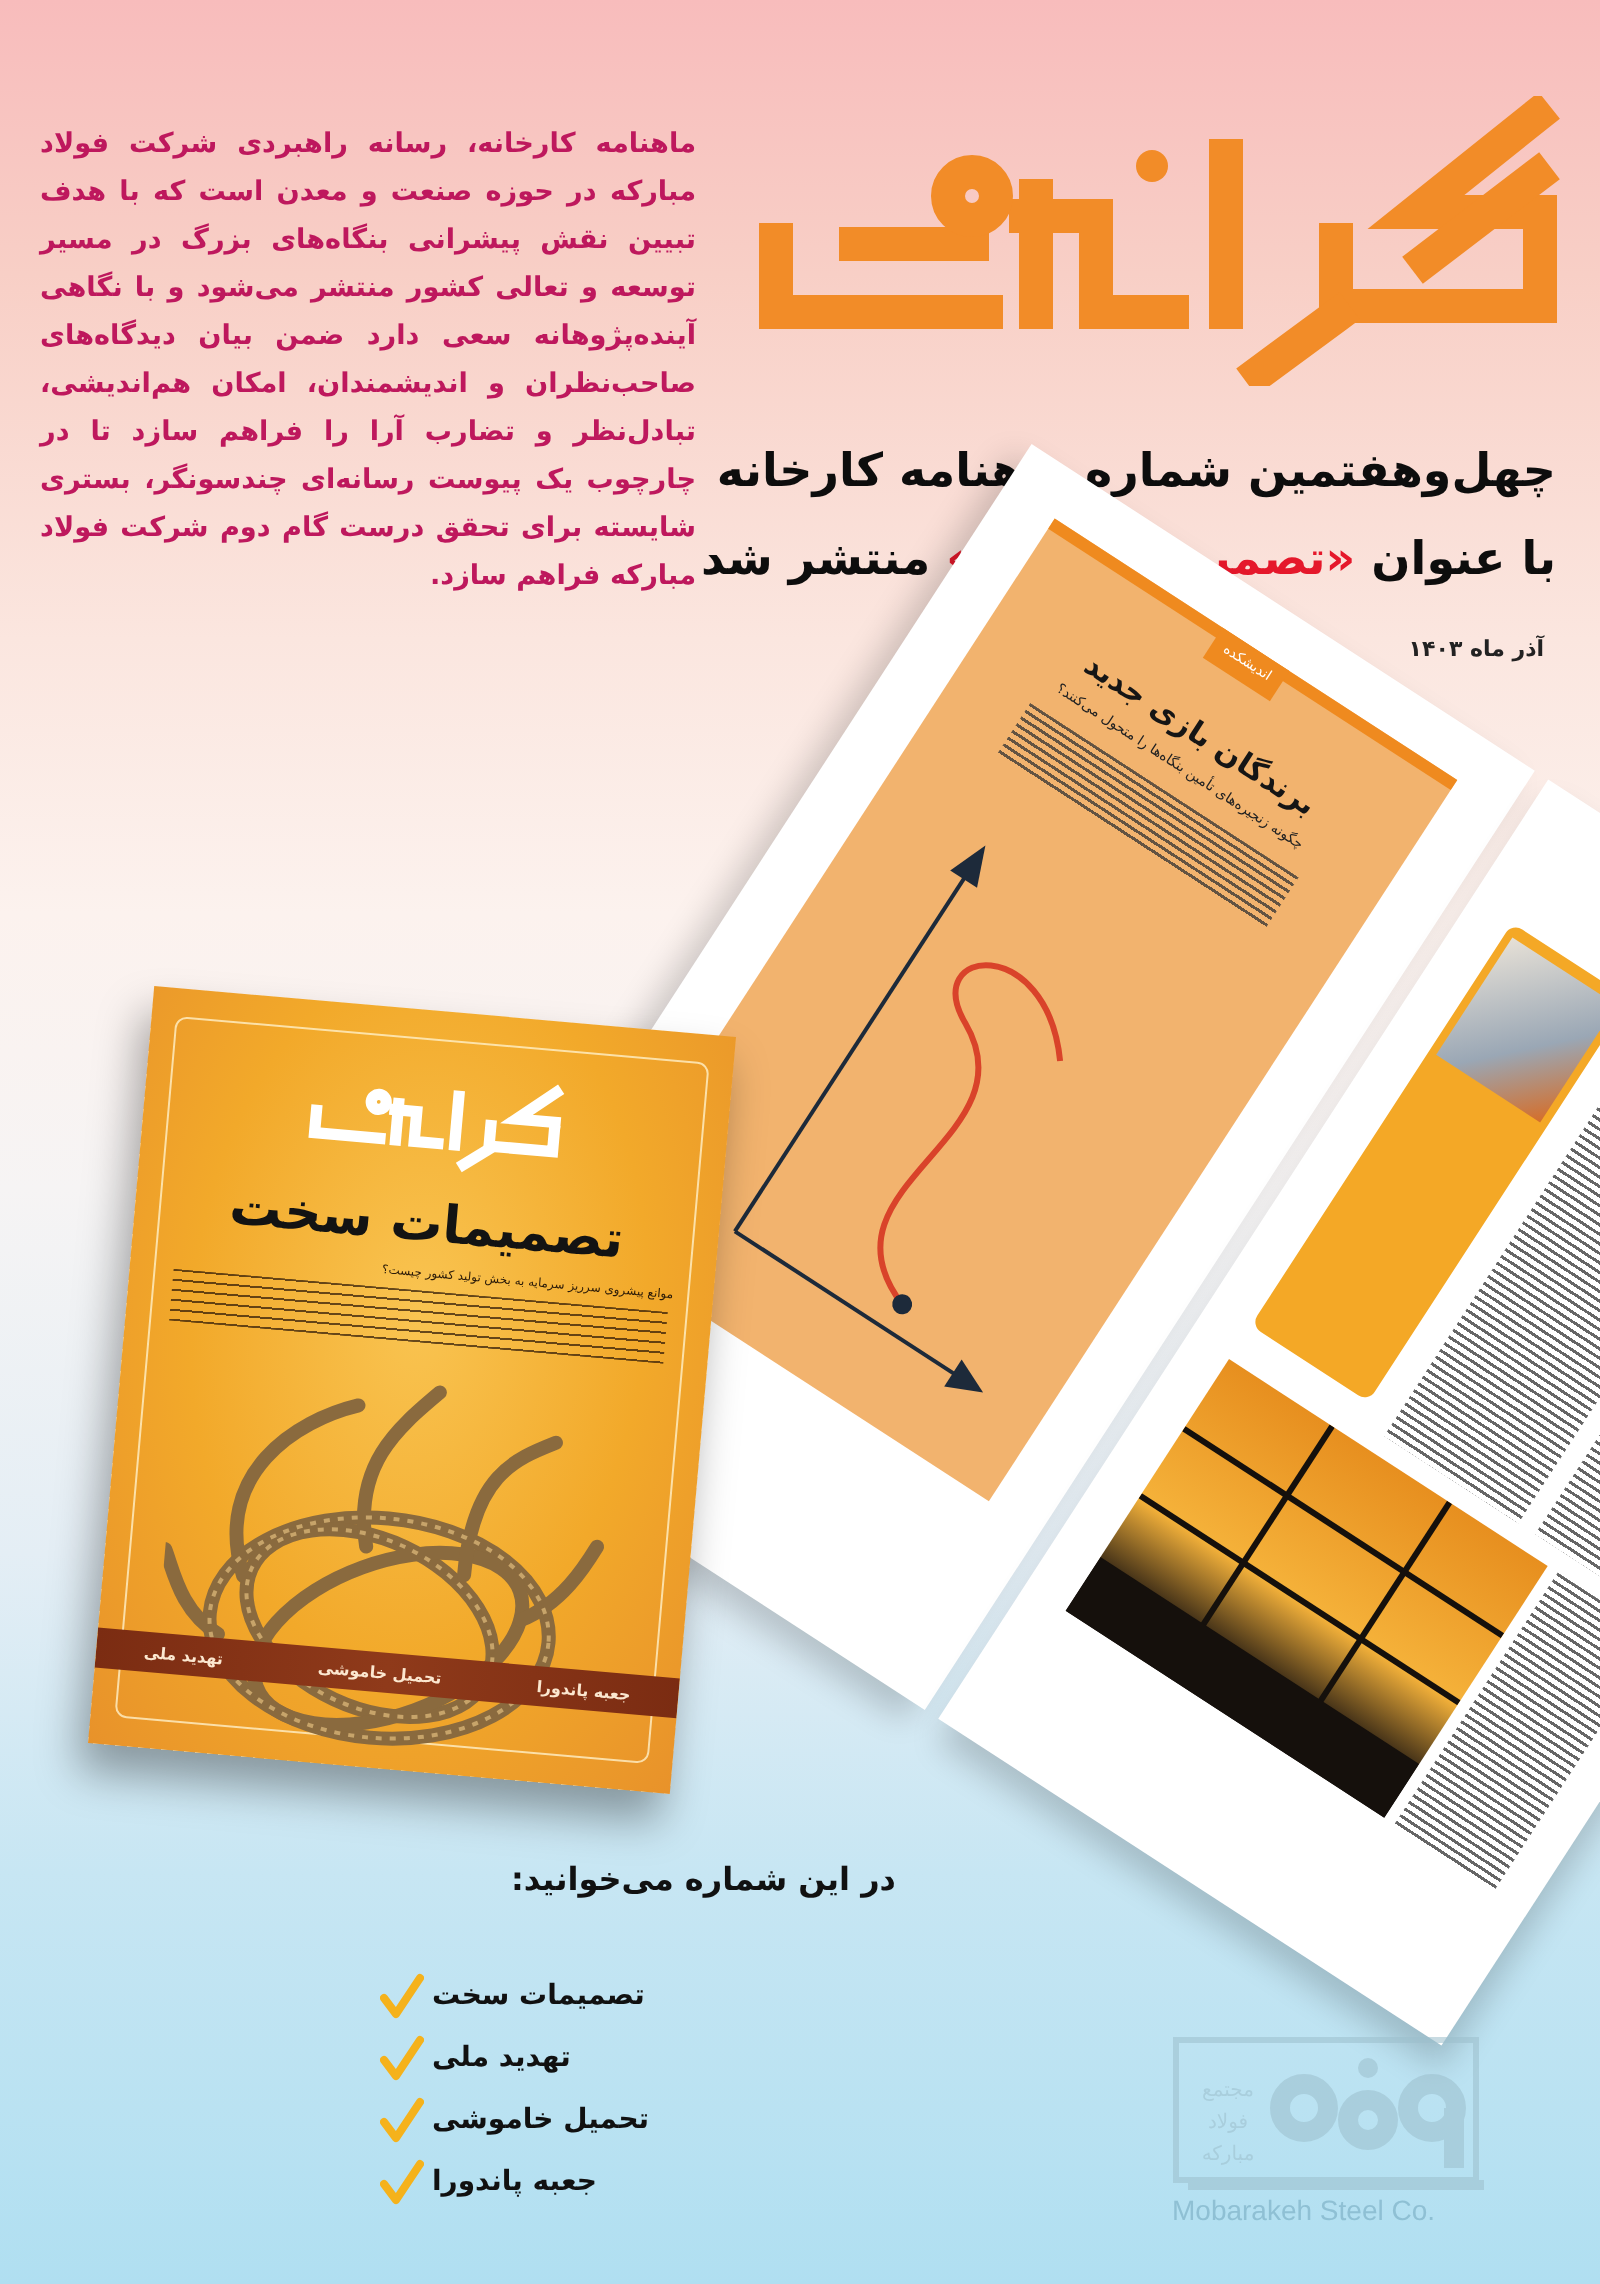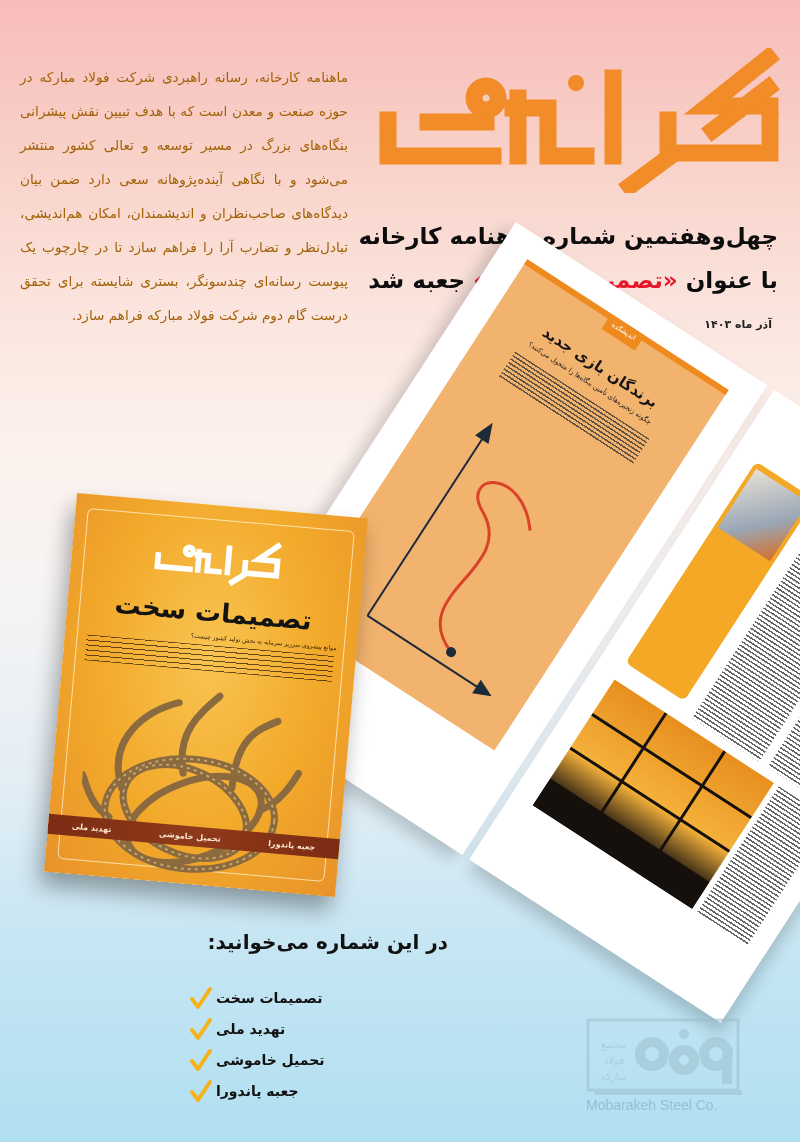--- a/index.html
+++ b/index.html
@@ -8,21 +8,21 @@
     position: relative;
     font-family: "DejaVu Sans", sans-serif;
     background: linear-gradient(180deg, #f8bcbc 0%, #f8cfc6 12%, #fbe6df 28%, #fcf2ee 40%, #f6f4f4 52%, #e4eef5 68%, #c7e6f3 82%, #b0dff1 100%);
   }
   .abs { position: absolute; }
 
   
   .intro {
     left: 20px; top: 60px; width: 328px;
     direction: rtl; text-align: justify; text-align-last: right;
-    font-size: 13.6px; line-height: 34px; font-weight: normal; color: #a16207;
+    font-size: 13.6px; line-height: 24px; font-weight: bold; color: #be185d;
   }
 
   
   .logo { left: 368px; top: 48px; width: 416px; height: 145px; }
 
   .headline {
     right: 22px; top: 214px; width: 430px;
     direction: rtl; text-align: right;
     font-size: 23px; line-height: 44px; font-weight: 900; color: #0d0d0d;
     letter-spacing: -0.5px;
@@ -79,21 +79,21 @@
   .cover .cover-lines { position:absolute; left: 22px; right: 22px; top: 140px; height: 26px; background: repeating-linear-gradient(180deg, rgba(40,20,5,0.7) 0 1px, transparent 1px 5px); }
   .cover .rope { position:absolute; left: 30px; top: 180px; width: 220px; height: 200px; }
   .cover .band {
     position:absolute; left: 0; right: 0; top: 322px; height: 20px;
     background: linear-gradient(90deg,#7b2c12,#8f3a1a,#7b2c12);
     display:flex; flex-direction: row-reverse; justify-content: space-around; align-items:center;
     direction: rtl; font-size: 8px; color:#fbe7cf; font-weight: bold;
   }
 
   
-  .list-title { right: 352px; top: 930px; direction: rtl; font-size: 20px; font-weight: 900; color: #111; }
+  .list-title { right: 352px; top: 930px; direction: rtl; font-size: 16px; font-weight: 900; color: #111; }
   .checklist { left: 190px; top: 982px; width: 230px; direction: rtl; }
   .check-item { display:flex; flex-direction: row; align-items:center; justify-content:flex-end; height: 31px; }
   .check-item .label { font-size: 14px; font-weight: bold; color: #111; margin-left: 4px; }
   .check-item .tick { width: 22px; height: 24px; }
 
   
   .watermark { left: 586px; top: 1018px; width: 160px; height: 80px; opacity: 0.55; }
   .wm-text { left: 586px; top: 1097px; width: 160px; text-align: left; font-family: "Liberation Sans", sans-serif; font-size: 14px; color: #8fc0d4; }
 </style>
 </head>
@@ -118,21 +118,21 @@
     <path d="M150 50 L150 108"></path>
 
     <path d="M125 108 L20 108 L20 72"></path>
     <path d="M118 74 L60 74"></path>
     <circle cx="118" cy="50" r="12"></circle>
   </g>
 </svg>
 
 <div class="abs headline">
   <div>چهل‌وهفتمین شماره ماهنامه کارخانه</div>
-  <div><span>با عنوان </span><span class="red">«تصمیمات سخت»</span><span> جعبه شد</span></div>
+  <div><span>با عنوان </span><span class="red">«تصمیمات سخت»</span><span> منتشر شد</span></div>
 </div>
 <div class="abs date">آذر ماه ۱۴۰۳</div>
 
 <div class="abs spread-wrap">
   <div class="spread">
     <div class="page-left">
       <div class="orange">
         <div class="tag">اندیشکده</div>
         <div class="article-title">برندگان بازی جدید</div>
         <div class="article-sub">چگونه زنجیره‌های تأمین بنگاه‌ها را متحول می‌کنند؟</div>

